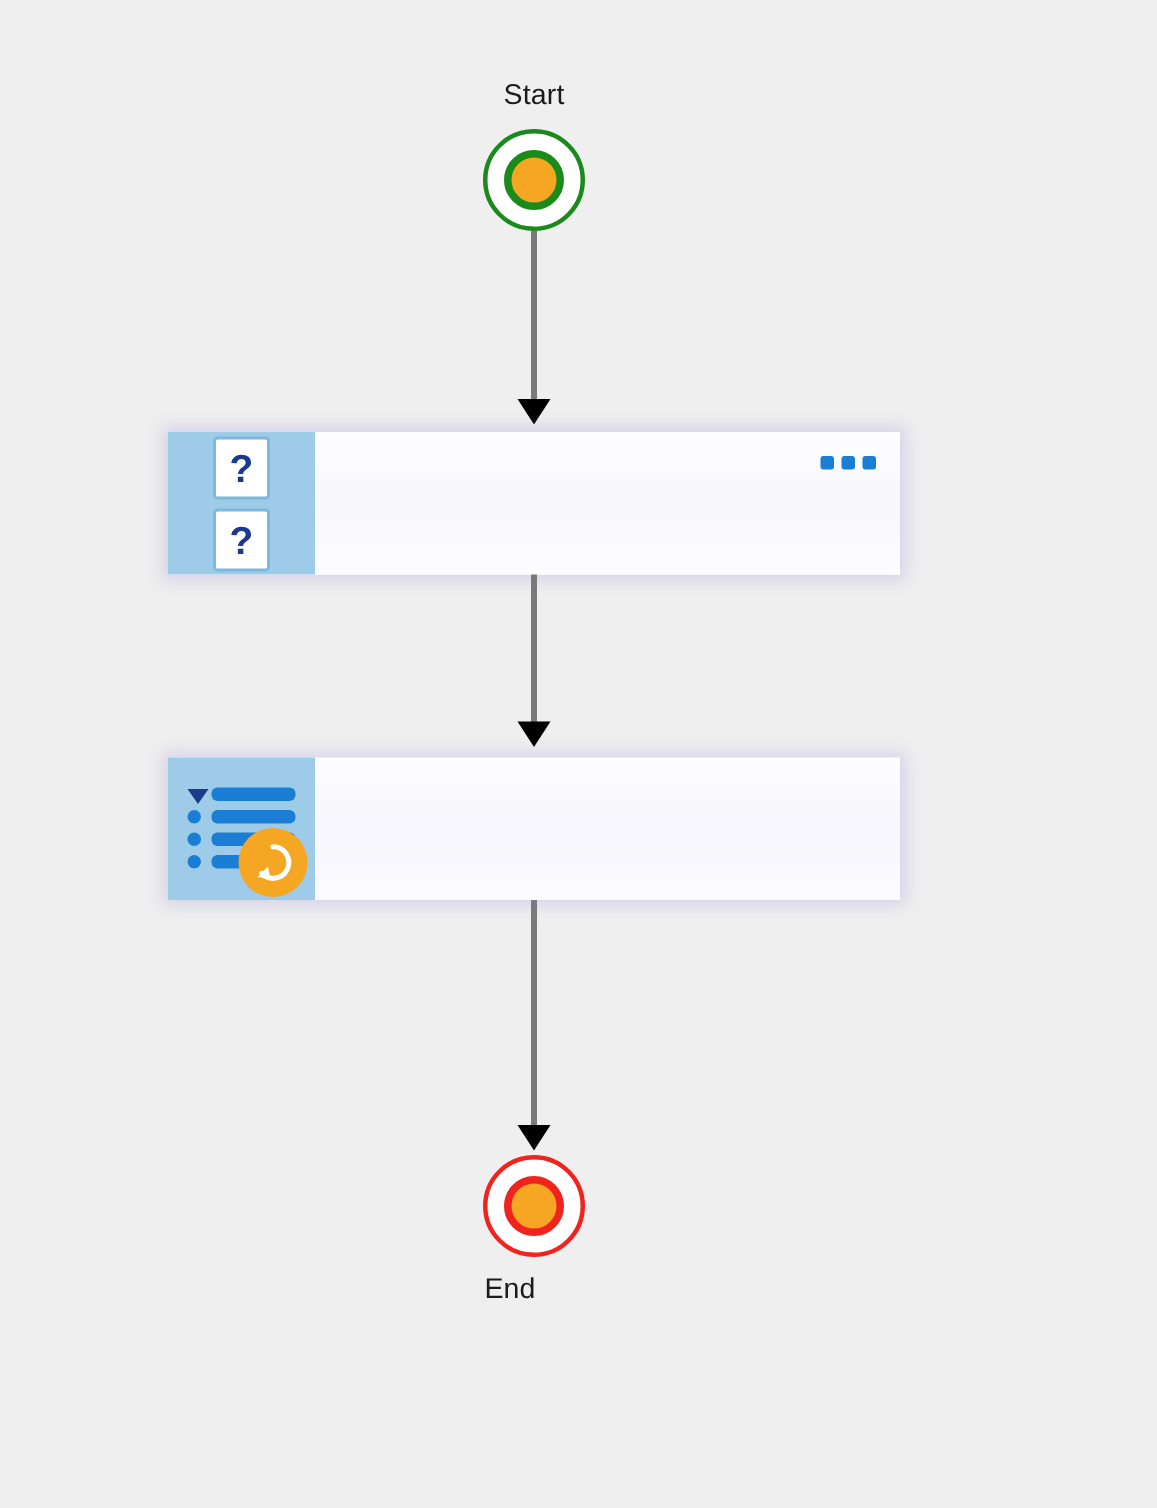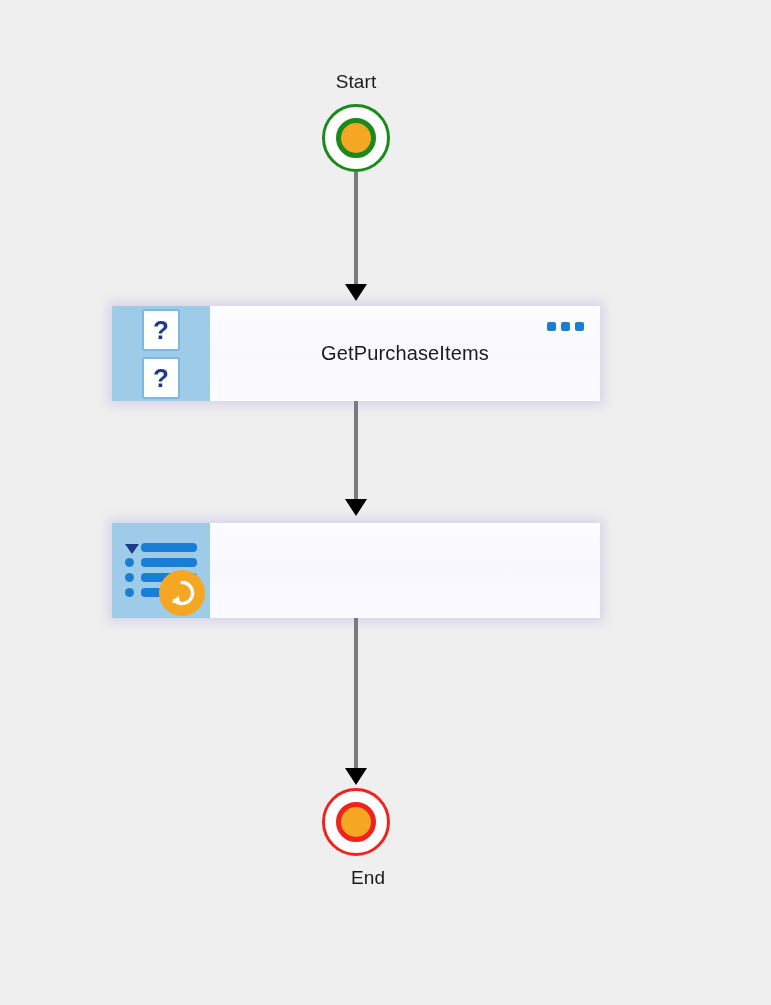--- a/index.html
+++ b/index.html
@@ -11,21 +11,20 @@
     height: 1005px;
     background: #efefef;
     font-family: "Liberation Sans", sans-serif;
     overflow: hidden;
   }
 
   #canvas {
     position: relative;
     width: 771px;
     height: 815px;
-    margin-top: 18px;
   }
 
   
   .terminal {
     position: absolute;
     width: 68px;
     height: 68px;
     border-radius: 50%;
     box-sizing: border-box;
     background: #ffffff;
@@ -220,21 +219,20 @@
   <div class="task-node" style="left:112px; top:288px; width:488px; height:95px;">
 
     <div class="task-icon-panel">
       <div class="qmark-stack">
         <div class="qmark-card">?</div>
         <div class="qmark-card">?</div>
       </div>
     </div>
 
     <div class="task-body">
-      <div class="task-title">GetPurchaseItems</div>
       <div class="menu-dots">
         <span></span>
         <span></span>
         <span></span>
       </div>
     </div>
   </div>
 
   <div class="connector" style="left:354px; top:383px; height:100px;"></div>
   <div class="arrowhead" style="left:345px; top:481px;"></div>
@@ -263,15 +261,15 @@
 
   </div>
 
   <div class="connector" style="left:354px; top:600px; height:152px;"></div>
   <div class="arrowhead" style="left:345px; top:750px;"></div>
 
   <div class="terminal end" style="left:322px; top:770px;">
     <div class="core"></div>
   </div>
 
-  <div class="terminal-label" style="left:268px; top:849px;">End</div>
+  <div class="terminal-label" style="left:240px; top:849px;">End</div>
 
 </div>
 
 </body></html>

